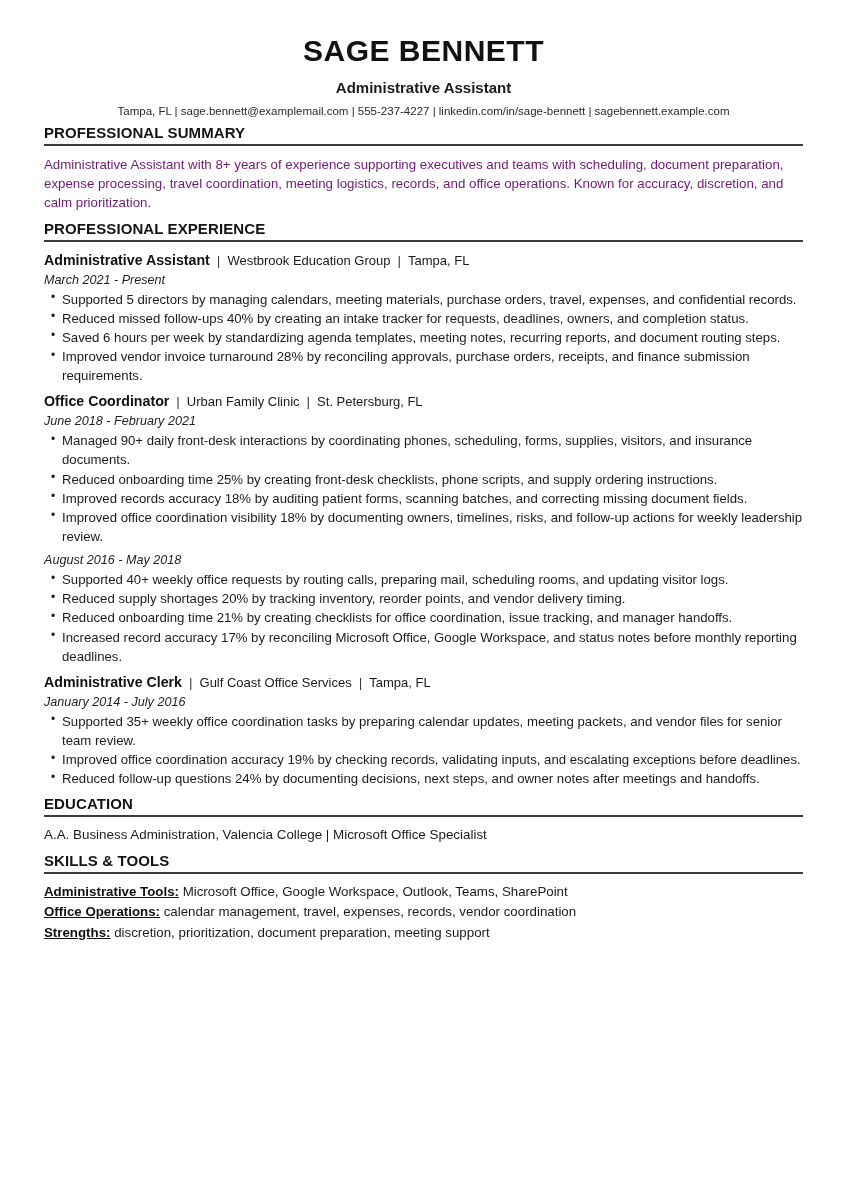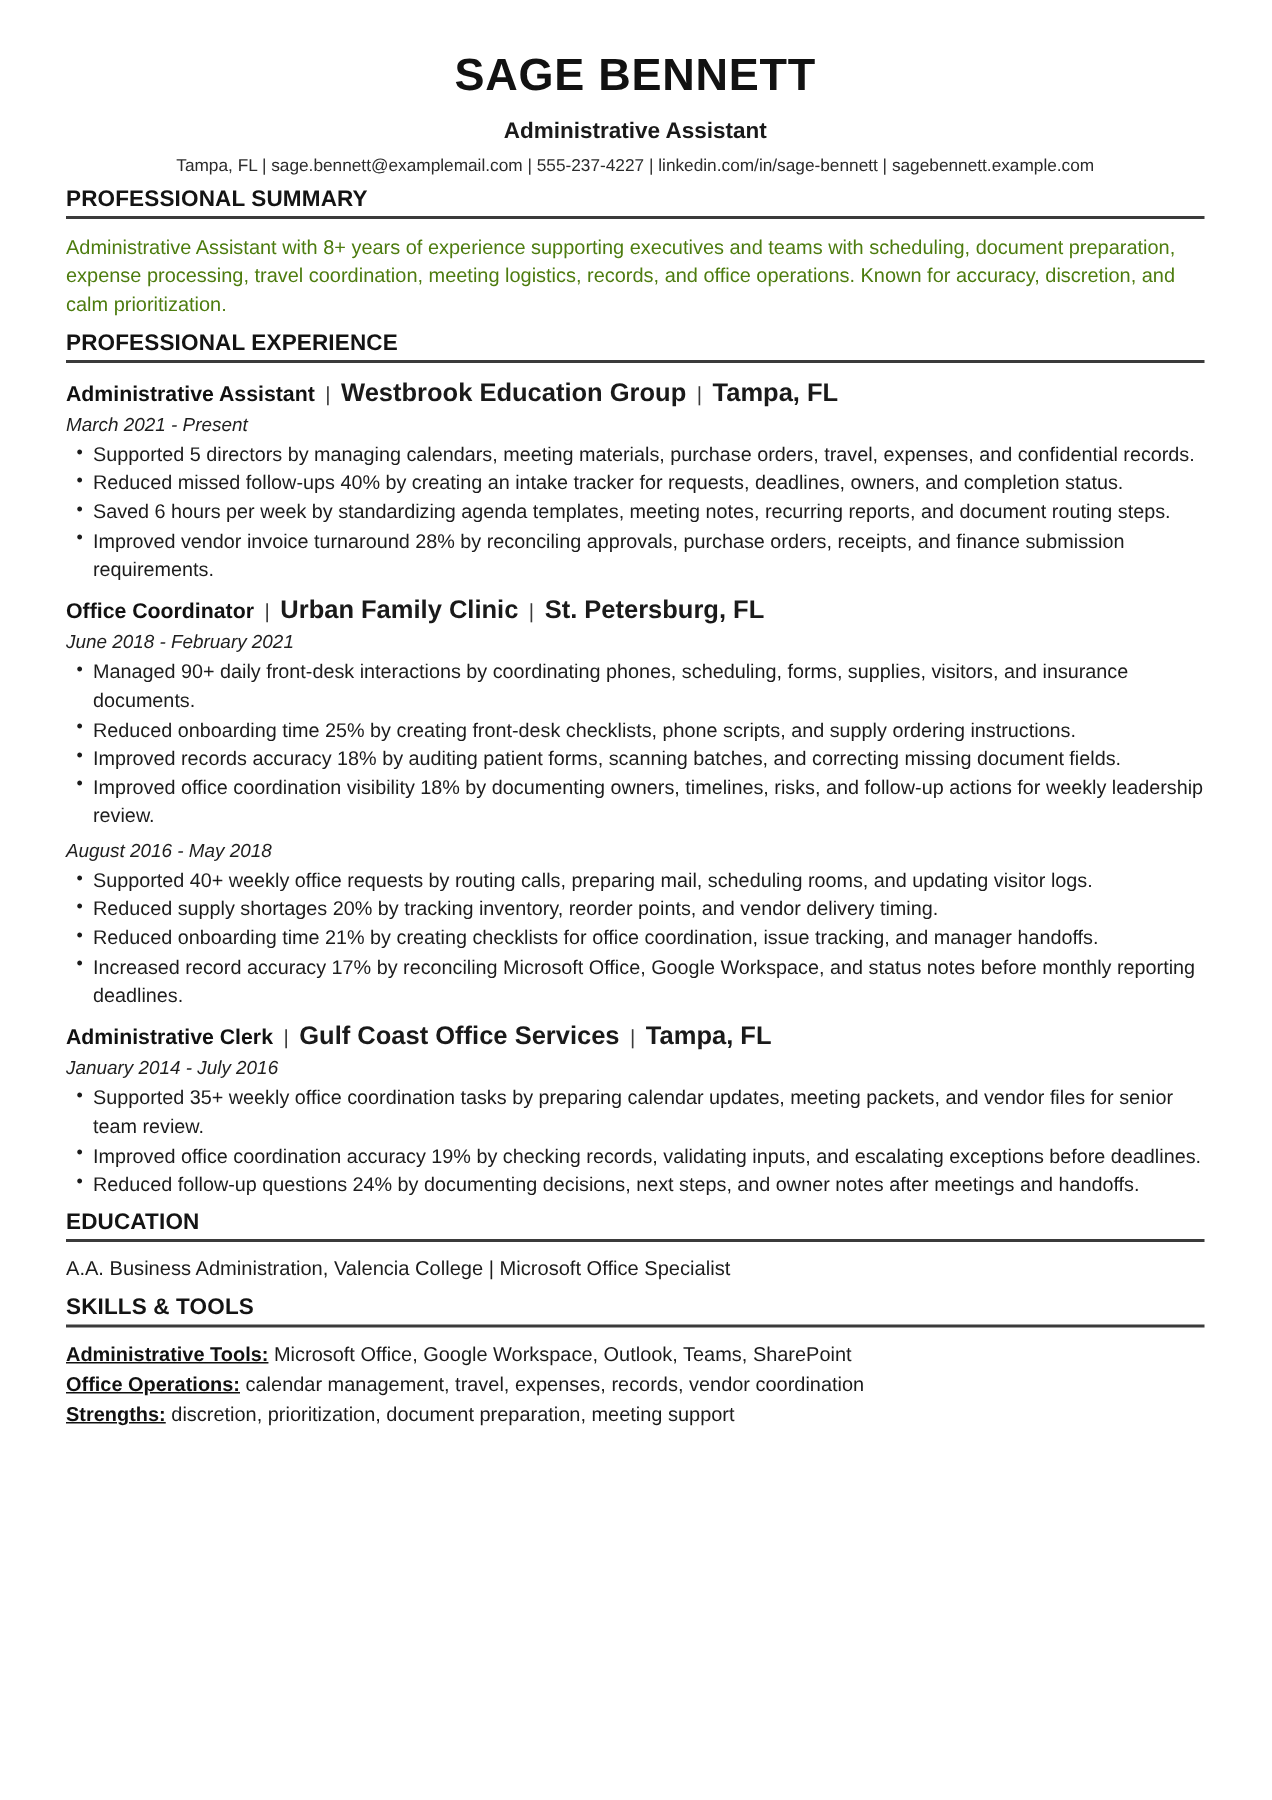--- a/index.html
+++ b/index.html
@@ -61,21 +61,21 @@
     border-top: 2px solid #3b3b3b;
     margin: 3px 0 0 0;
     width: 100%;
   }
 
   
   .summary {
     font-size: 13.3px;
     line-height: 1.46;
     margin: 9px 0 0 0;
-    color: #4d7c0f;
+    color: #701a75;
   }
 
   .job { margin-top: 7px; }
   .job:first-of-type { margin-top: 9px; }
 
   .job-line {
     font-size: 13.6px;
     line-height: 1.32;
     color: #1a1a1a;
     white-space: nowrap;
@@ -83,22 +83,22 @@
   .job-title {
     font-weight: bold;
     font-size: 14.2px;
     color: #111111;
   }
   .sep {
     color: #3a3a3a;
     padding: 0 7px;
   }
   .job-company, .job-location {
-    font-weight: bold;
-    font-size: 17px;
+    font-weight: normal;
+    font-size: 13px;
   }
   .job-dates {
     font-size: 12.6px;
     font-style: italic;
     color: #1f1f1f;
     margin-top: 3px;
   }
 
   ul.bullets {
     list-style: none;

